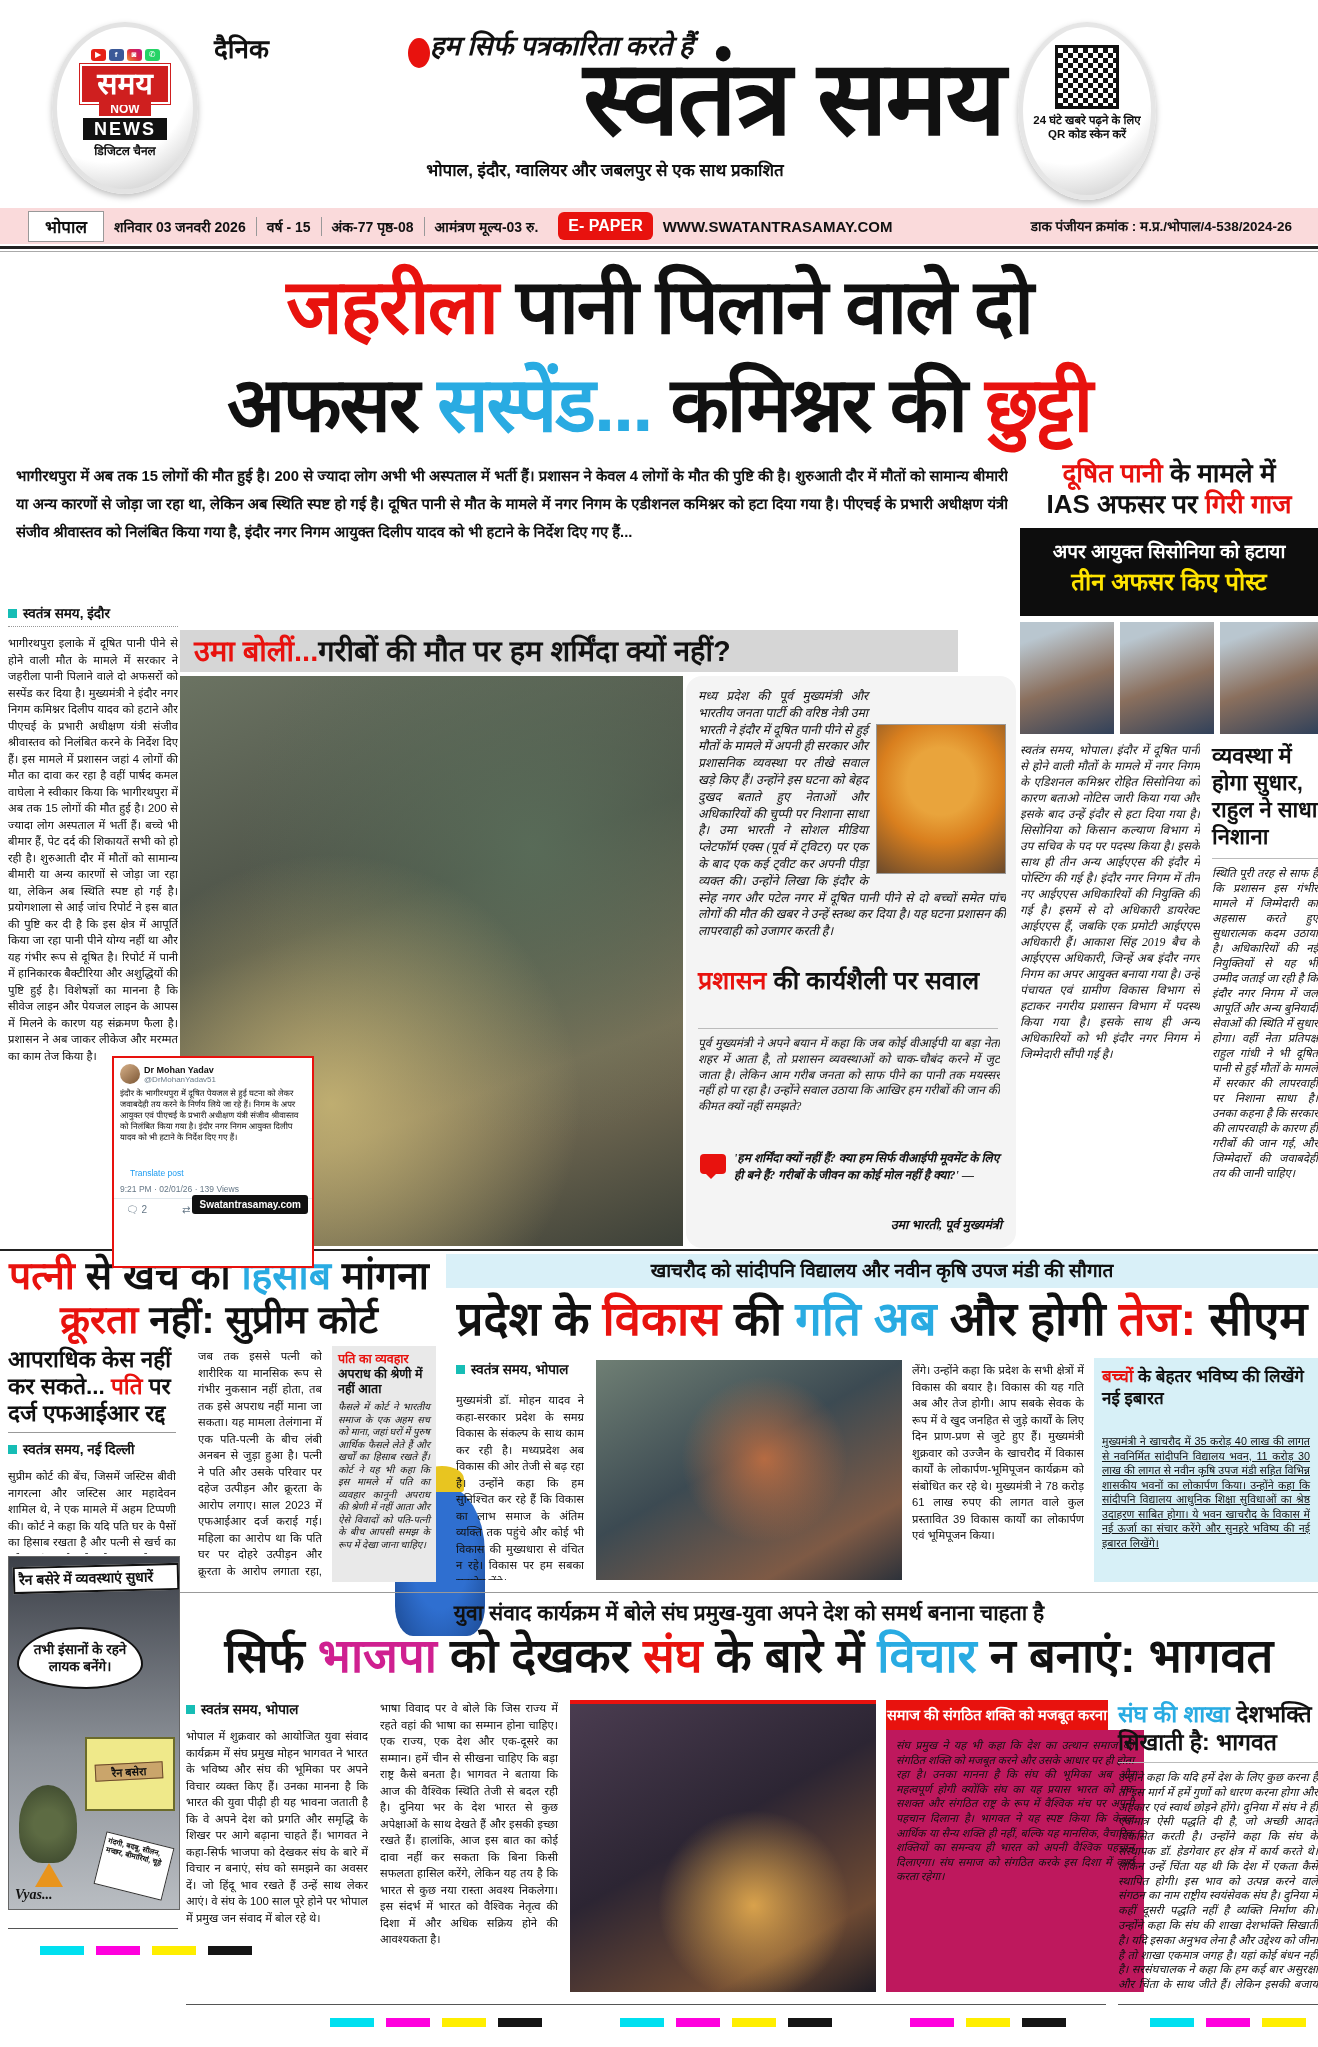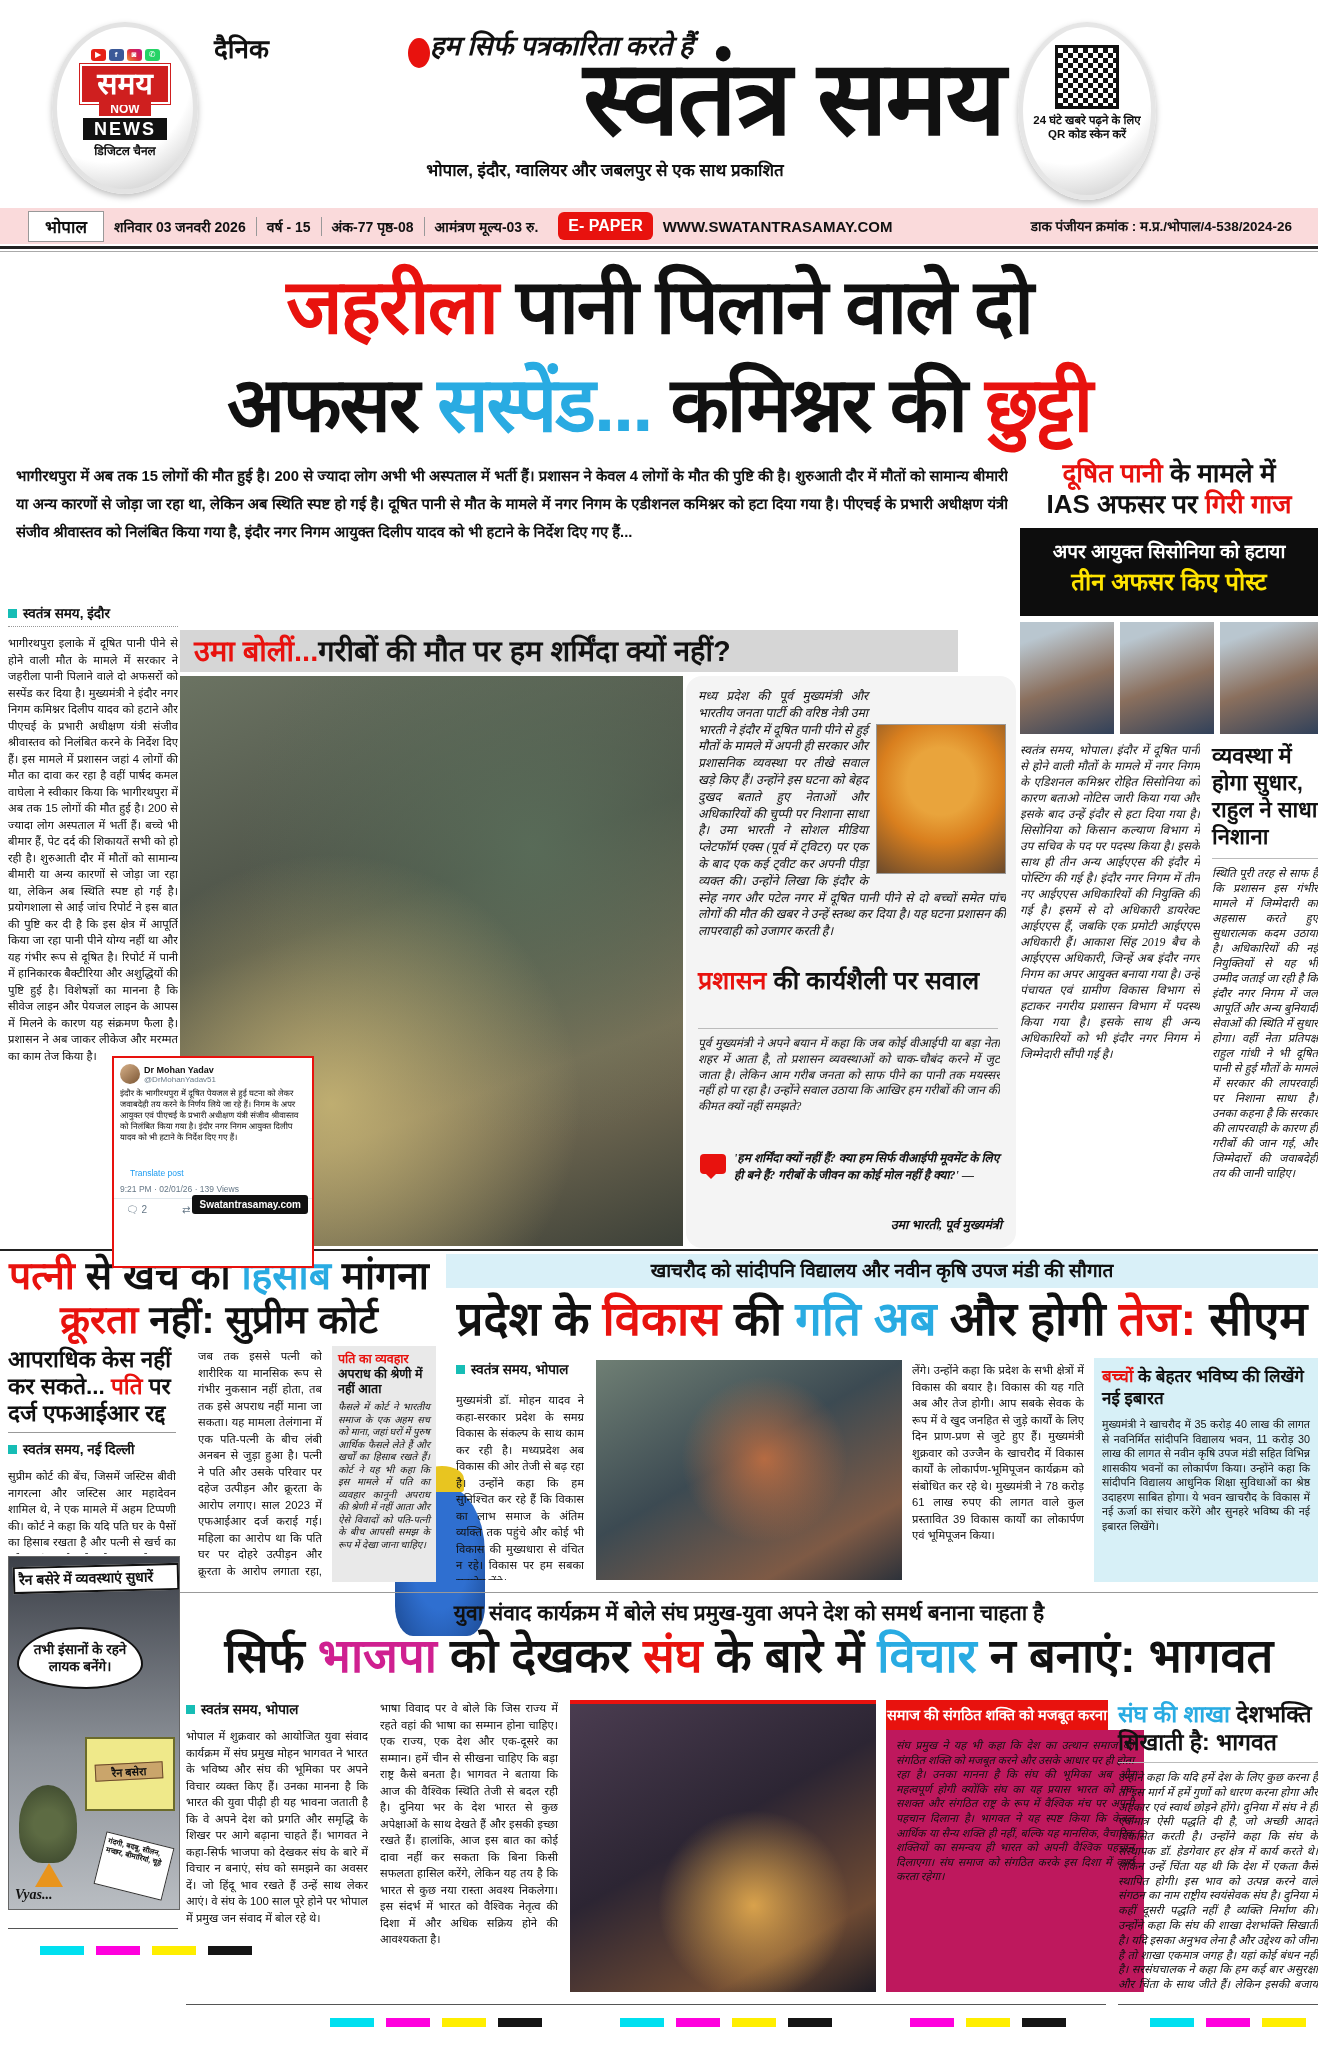--- a/index.html
+++ b/index.html
@@ -132,21 +132,21 @@
   .cm-h{left:446px;top:1290px;width:872px;text-align:center;font-weight:900;font-size:47px;line-height:58px;white-space:nowrap;}
   .cm-byline{left:456px;top:1360px;width:140px;}
   .cm-col1{left:456px;top:1392px;width:128px;height:188px;}
   .cm-photo{left:596px;top:1360px;width:306px;height:220px;
     background:
       radial-gradient(circle at 55% 45%,rgba(230,120,60,.7),transparent 40%),
       linear-gradient(150deg,#6f7f74 0%,#3c4a52 45%,#7e5a45 80%,#2d323a 100%);}
   .cm-col3{left:912px;top:1362px;width:172px;height:218px;}
   .cm-box{left:1094px;top:1358px;width:224px;height:224px;background:#d7f0f7;padding:8px 8px;box-sizing:border-box;}
   .cm-box-h{font-weight:900;font-size:17px;line-height:22px;}
-  .cm-box-t{font-size:10.8px;line-height:14.5px;margin-top:7px;}
+  .cm-box-t{font-size:10.8px;line-height:14.5px;margin-top:24px;text-decoration:underline;}
 
   
   .cartoon{left:8px;top:1556px;width:170px;height:352px;background:linear-gradient(#3c4048,#8b9097 55%,#b9bdc2);border:1px solid #666;}
   .ct-title{position:absolute;left:4px;top:8px;width:154px;background:#fff;border:2px solid #111;
     font-weight:900;font-size:14px;line-height:17px;padding:3px 4px;transform:rotate(-1.5deg);}
   .ct-bubble{position:absolute;left:8px;top:70px;width:110px;background:#fff;border:2px solid #111;border-radius:50% 50% 45% 55%/60% 60% 40% 40%;
     font-weight:900;font-size:13.5px;line-height:17px;text-align:center;padding:12px 6px;}
   .ct-box{position:absolute;right:4px;top:180px;width:86px;height:70px;background:#efe98a;border:2px solid #6b6b2a;}
   .ct-box-label{position:absolute;left:8px;top:24px;width:66px;background:#caa56b;border:1px solid #6b4b2a;
     font-weight:bold;font-size:11px;text-align:center;transform:rotate(-3deg);}

